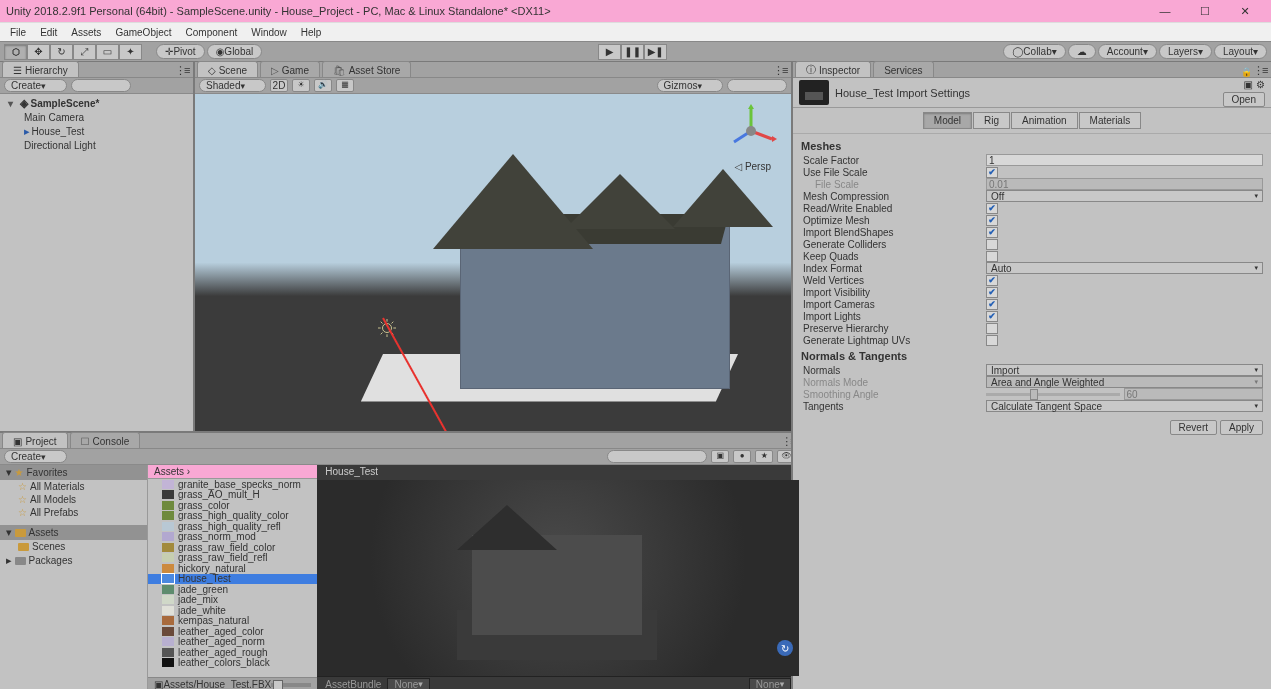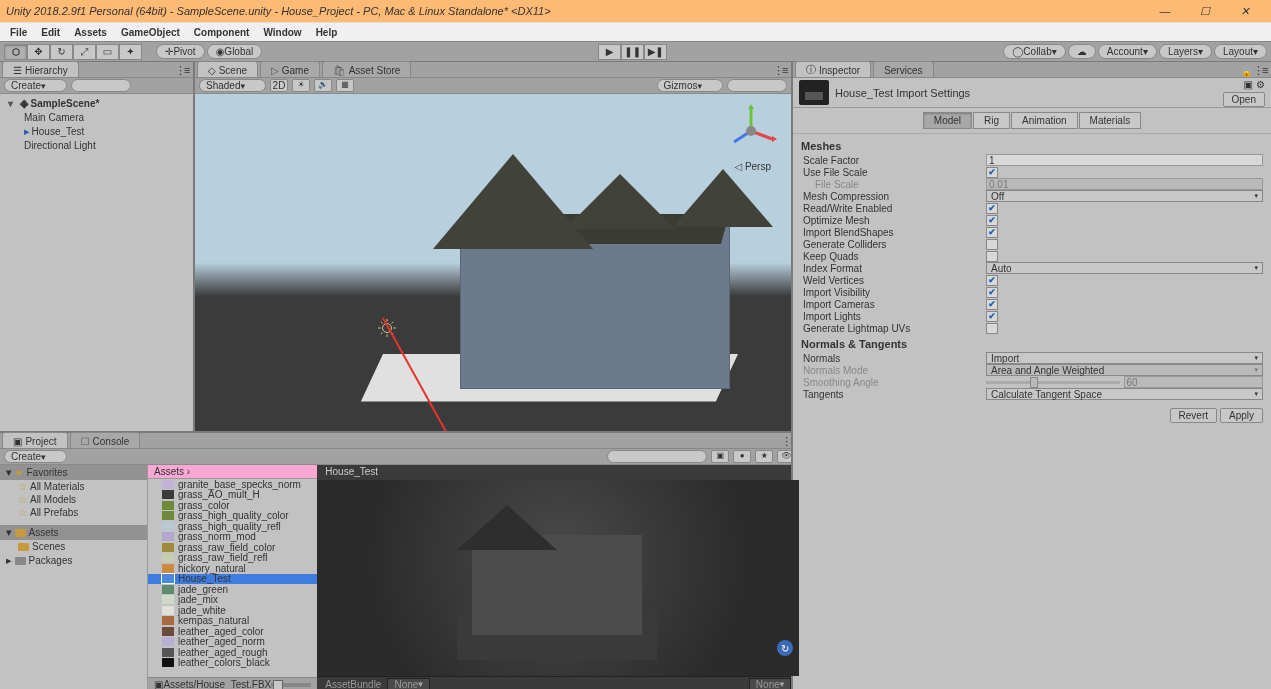--- a/index.html
+++ b/index.html
@@ -1,26 +1,26 @@
 <!DOCTYPE html>
 <html><head>
 <meta charset="utf-8">
 <style>
 * { margin:0; padding:0; box-sizing:border-box; font-family:Verdana,Geneva,sans-serif; font-size:10px; color:#333; }
 body { width:1271px; height:689px; background:#fff; overflow:hidden; position:relative; }
 
 
-.titlebar { height:23px; background:#fdba74; border-bottom:1px solid #ddd; display:flex; align-items:center; padding:0 6px;font-style:italic; }
+.titlebar { height:23px; background:#f9a8d4; border-bottom:1px solid #ddd; display:flex; align-items:center; padding:0 6px; }
 .titlebar .title { flex:1; font-size:11px; color:#333; }
 .winbtn { width:40px; height:22px; display:flex; align-items:center; justify-content:center; font-size:11px; }
 .winbtn.close { color:#333; }
 
 
 .menubar { height:18px; background:#f0f0f0; display:flex; align-items:center; padding:0 4px; gap:2px; font-size:11px; color:#222; }
-.menubar span { padding:0 6px;font-weight:bold; }
+.menubar span { padding:0 6px; }
 
 
 .toolbar { height:21px; background:#a2a2a2; display:flex; align-items:center; padding:0 4px; gap:2px; border-top:1px solid #888; border-bottom:1px solid #7a7a7a; }
 .tool-group { display:flex; }
 .tool-btn { width:23px; height:16px; background:#c8c8c8; border:1px solid #888; display:flex; align-items:center; justify-content:center; font-size:10px; }
 .tool-btn.sel { background:#b0b0b0; box-shadow:inset 0 1px 2px rgba(0,0,0,.3); }
 .rndbtn { height:15px; padding:0 8px; background:#c8c8c8; border:1px solid #888; border-radius:8px; display:flex; align-items:center; font-size:10px; }
 .spacer { flex:1; }
 .toolbar svg { width:10px; height:10px; }
 
@@ -474,20 +474,24 @@
         </div>
       <div class="prop">
           <label>Import Cameras</label>
           <div class="chk">✔</div>
         </div>
       <div class="prop">
           <label>Import Lights</label>
           <div class="chk">✔</div>
         </div>
       <div class="prop">
+          <label>Preserve Hierarchy</label>
+          <div class="chk"></div>
+        </div>
+      <div class="prop">
           <label>Generate Lightmap UVs</label>
           <div class="chk"></div>
         </div>
       <div class="sect">Normals &amp; Tangents</div>
       <div class="prop">
           <label>Normals</label>
           <div class="dd2">
             <span>Import</span>
           </div>
         </div>

